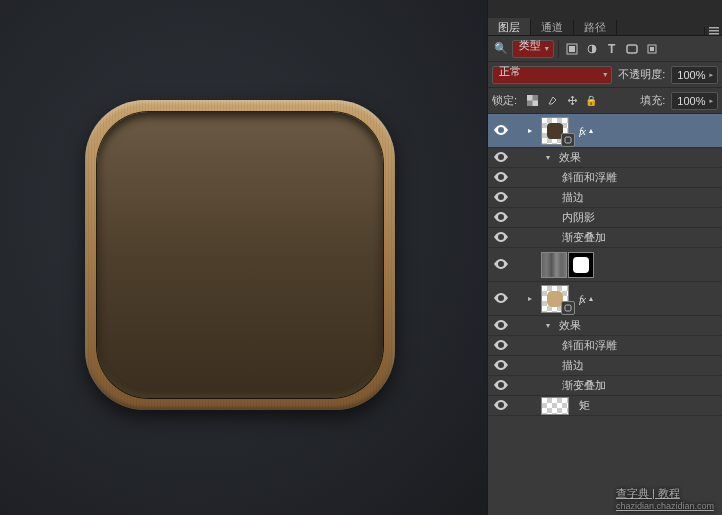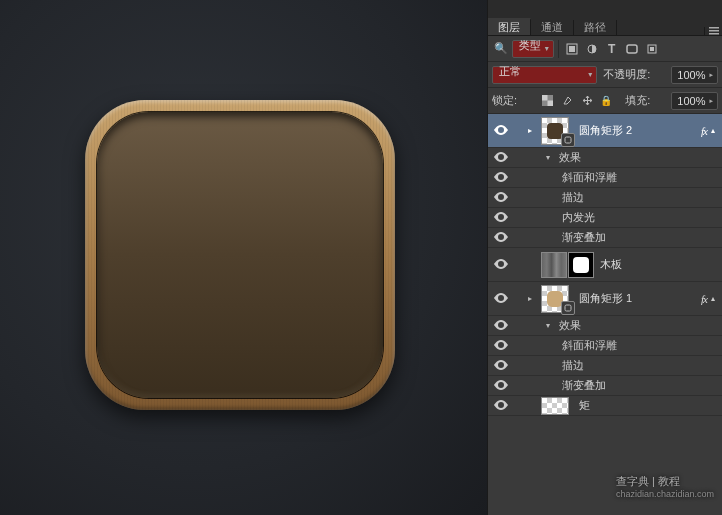--- a/index.html
+++ b/index.html
@@ -23,21 +23,21 @@
 
 
 .toolbar { display: flex; align-items: center; height: 26px; border-bottom: 1px solid #2a2a2a; padding: 0 4px; gap: 2px; }
 .dropdown { background: #7f1d1d; border: 1px solid #555; height: 18px; display: flex; align-items: flex-end; padding: 0 4px 4px 6px; border-radius: 2px; cursor: pointer; gap: 4px; color: #ddd; }
 .dropdown .arrow { font-size: 8px; color: #aaa; }
 .search-ico { color: #ccc; font-size: 11px; margin: 0 2px; }
 .tb-sep { width: 1px; height: 18px; background: #2a2a2a; margin: 0 2px; }
 .tb-btn { width: 18px; height: 18px; display: flex; align-items: center; justify-content: center; cursor: pointer; color: #bbb; border-radius: 2px; }
 .tb-btn svg { fill: #bbb; }
 
-.label-inline { color: #ccc; margin-right: 19px; margin-left: 4px; }
+.label-inline { color: #ccc; margin-right: 4px; margin-left: 4px; }
 .percent-box { background: #2a2a2a; border: 1px solid #555; height: 18px; display: flex; align-items: center; padding: 0 2px 0 5px; border-radius: 2px; gap: 2px; color: #ddd; }
 .mini-arrow { font-size: 7px; color: #aaa; cursor: pointer; padding: 0 2px; }
 .lock-small { font-size: 10px; color: #aaa; margin: 0 3px; }
 
 
 .layers { flex: 1; overflow-y: auto; background: #3a3a3a; }
 .layer-row { display: flex; align-items: center; height: 34px; border-bottom: 1px solid #2e2e2e; padding-right: 4px; }
 .layer-row.selected { background: #5a6f8a; color: #fff; }
 .layer-row.sub { height: 20px; }
 .vis-col { width: 26px; display: flex; justify-content: center; align-items: center; cursor: pointer; }
@@ -62,21 +62,21 @@
 .mask-pair .thumb { position: relative; width: 26px; height: 26px; }
 .layer-name { flex: 1; color: #ddd; }
 .layer-row.selected .layer-name { color: #fff; }
 .fx-tag { font-style: italic; color: #ddd; margin-right: 4px; font-family: Georgia, serif; letter-spacing: -1px; }
 .layer-row.selected .fx-tag { color: #fff; }
 .fx-toggle { font-size: 8px; color: #ccc; cursor: pointer; margin-right: 3px; }
 .layer-row.selected .fx-toggle { color: #fff; }
 .sub-label { color: #ccc; font-size: 11px; }
 
 
-.watermark { position: absolute; right: 8px; bottom: 16px; color: rgba(255,255,255,0.6); font-size: 11px; text-shadow: 0 0 4px #000; }
+.watermark { position: absolute; right: 8px; bottom: 4px; color: rgba(255,255,255,0.6); font-size: 11px; text-shadow: 0 0 4px #000; text-decoration: underline; }
 .watermark .wm2 { font-size: 9px; color: rgba(200,200,200,0.6); display: block; text-align: right; }
 </style>
 </head>
 <body>
 
 <div class="canvas">
   <div class="wood-outer"></div>
   <div class="inner-plate"></div>
 </div>
 
@@ -185,21 +185,20 @@
       <div class="thumb-wrap">
         <div class="thumb checker shape">
             <div class="shape-inner"></div>
           </div>
         <div class="thumb-badge">
             <svg width="8" height="8" viewBox="0 0 8 8">
               <rect x="1" y="1" width="6" height="6" rx="1.5" fill="none" stroke="#bbb"></rect>
             </svg>
           </div>
       </div>
-      <span class="layer-name">圆角矩形 2</span>
       <span class="fx-tag">fx</span>
       <span class="fx-toggle">▴</span>
     </div>
 
     <div class="layer-row sub">
       <div class="vis-col">
           <span class="eye"><svg width="14" height="10" viewBox="0 0 14 10">
               <path d="M7 0C3 0 0 5 0 5s3 5 7 5 7-5 7-5-3-5-7-5zm0 8a3 3 0 110-6 3 3 0 010 6z"></path>
             </svg></span>
         </div>
@@ -229,21 +228,21 @@
       <span class="sub-label">描边</span>
     </div>
     <div class="layer-row sub">
       <div class="vis-col">
           <span class="eye"><svg width="14" height="10" viewBox="0 0 14 10">
               <path d="M7 0C3 0 0 5 0 5s3 5 7 5 7-5 7-5-3-5-7-5zm0 8a3 3 0 110-6 3 3 0 010 6z"></path>
             </svg></span>
         </div>
       <div class="lock-col"></div>
         <span class="indent" style="width:34px"></span>
-      <span class="sub-label">内发光</span>
+      <span class="sub-label">内阴影</span>
     </div>
     <div class="layer-row sub">
       <div class="vis-col">
           <span class="eye"><svg width="14" height="10" viewBox="0 0 14 10">
               <path d="M7 0C3 0 0 5 0 5s3 5 7 5 7-5 7-5-3-5-7-5zm0 8a3 3 0 110-6 3 3 0 010 6z"></path>
             </svg></span>
         </div>
       <div class="lock-col"></div>
         <span class="indent" style="width:34px"></span>
       <span class="sub-label">渐变叠加</span>
@@ -254,42 +253,40 @@
           <span class="eye"><svg width="14" height="10" viewBox="0 0 14 10">
               <path d="M7 0C3 0 0 5 0 5s3 5 7 5 7-5 7-5-3-5-7-5zm0 8a3 3 0 110-6 3 3 0 010 6z"></path>
             </svg></span>
         </div>
       <div class="lock-col"></div>
       <span class="toggle-tri" style="visibility:hidden">▸</span>
       <div class="mask-pair">
         <div class="thumb wood"></div>
         <div class="thumb mask"></div>
       </div>
-      <span class="layer-name">木板</span>
     </div>
 
     <div class="layer-row">
       <div class="vis-col">
           <span class="eye"><svg width="14" height="10" viewBox="0 0 14 10">
               <path d="M7 0C3 0 0 5 0 5s3 5 7 5 7-5 7-5-3-5-7-5zm0 8a3 3 0 110-6 3 3 0 010 6z"></path>
             </svg></span>
         </div>
       <div class="lock-col"></div>
       <span class="toggle-tri">▸</span>
       <div class="thumb-wrap">
         <div class="thumb checker shape">
             <div class="shape-inner tan"></div>
           </div>
         <div class="thumb-badge">
             <svg width="8" height="8" viewBox="0 0 8 8">
               <rect x="1" y="1" width="6" height="6" rx="1.5" fill="none" stroke="#bbb"></rect>
             </svg>
           </div>
       </div>
-      <span class="layer-name">圆角矩形 1</span>
       <span class="fx-tag">fx</span>
       <span class="fx-toggle">▴</span>
     </div>
 
     <div class="layer-row sub">
       <div class="vis-col">
           <span class="eye"><svg width="14" height="10" viewBox="0 0 14 10">
               <path d="M7 0C3 0 0 5 0 5s3 5 7 5 7-5 7-5-3-5-7-5zm0 8a3 3 0 110-6 3 3 0 010 6z"></path>
             </svg></span>
         </div>

